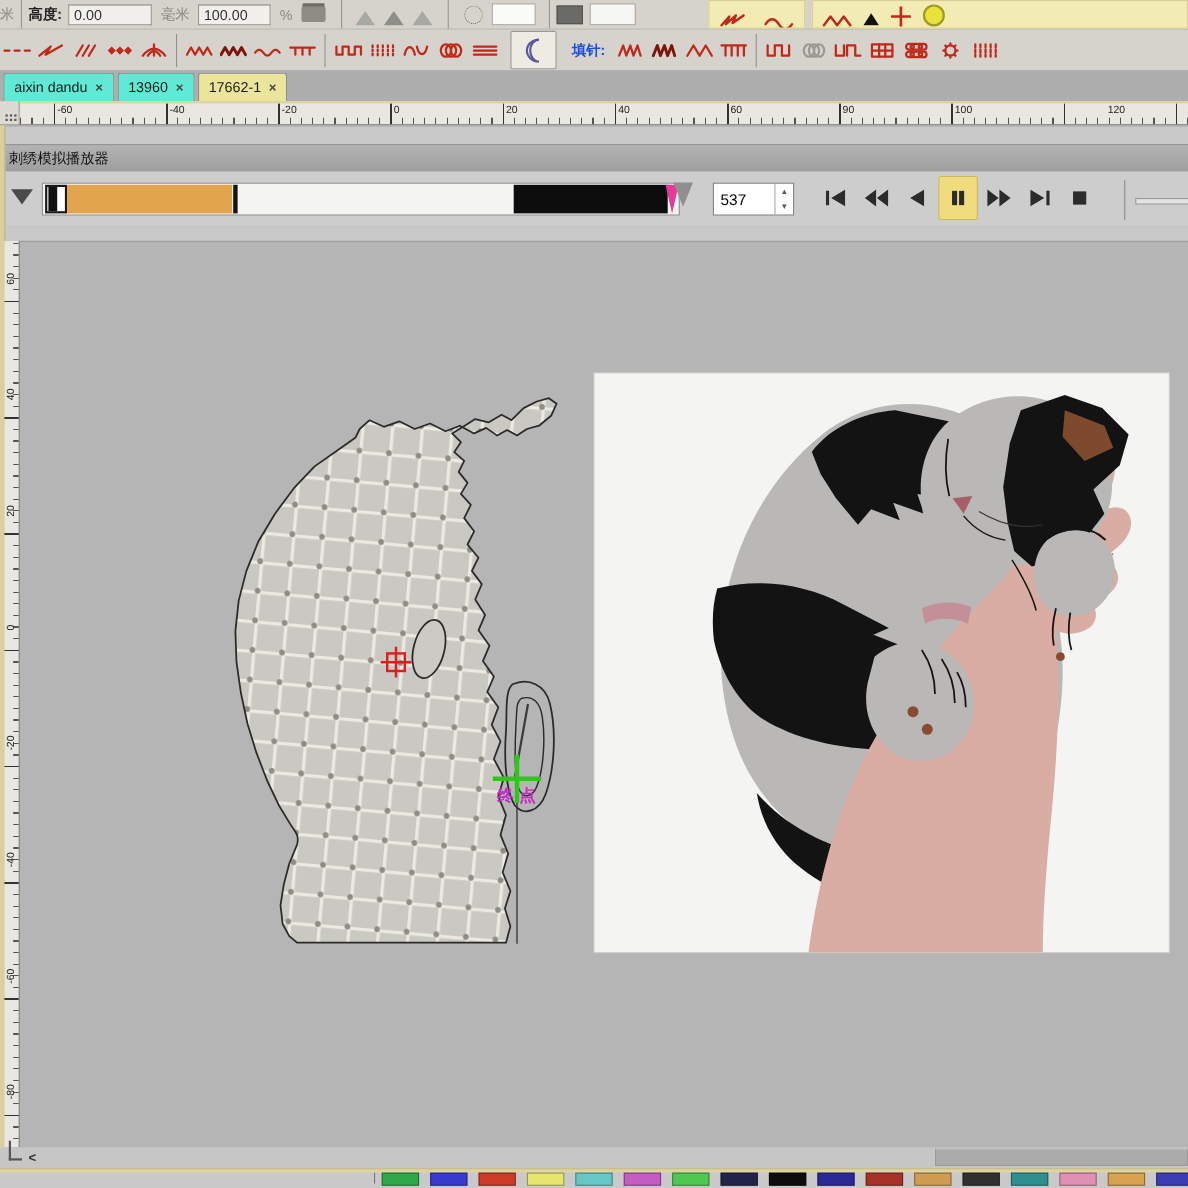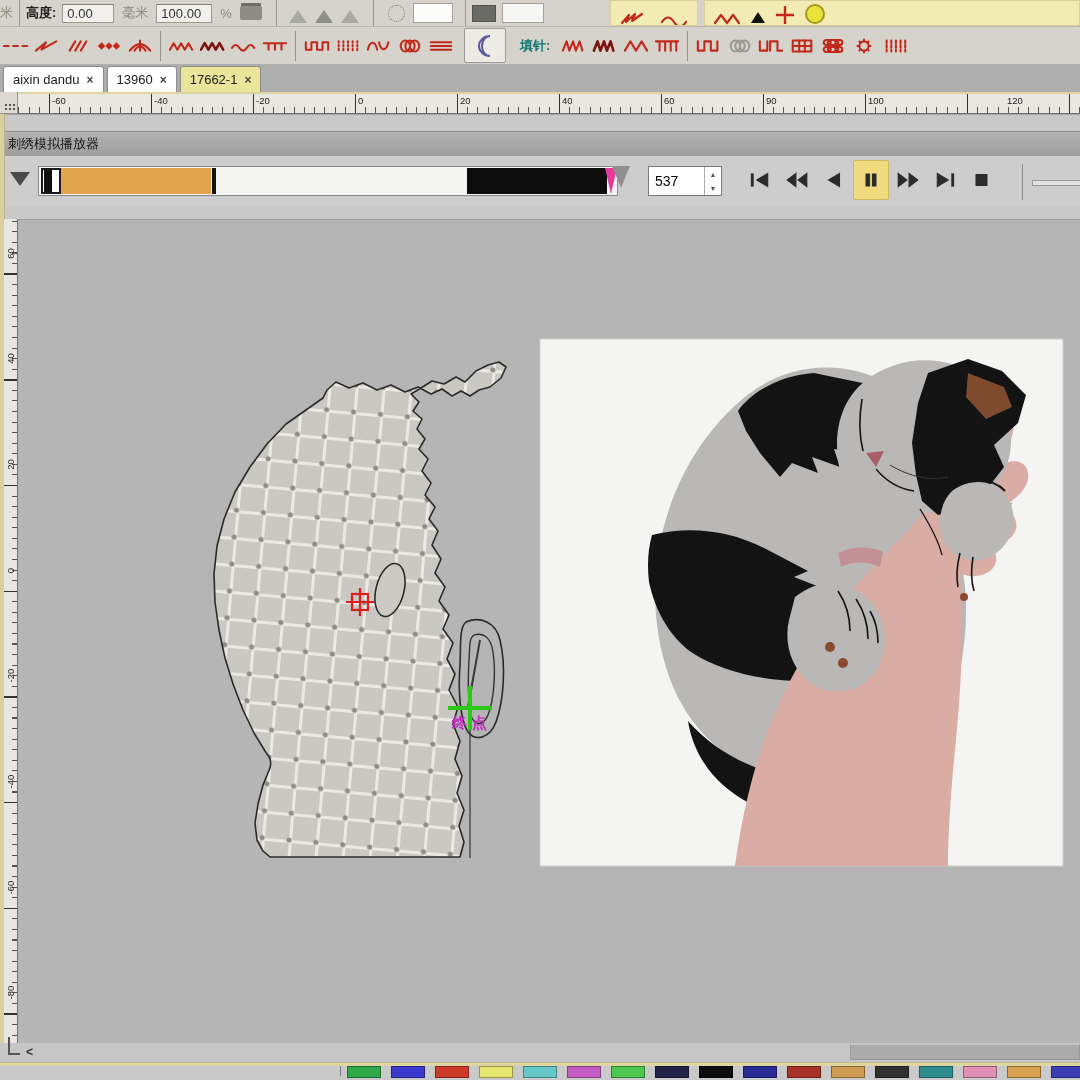--- a/index.html
+++ b/index.html
@@ -17,26 +17,26 @@
   .gtri{width:0;height:0;border-left:9px solid transparent;border-right:9px solid transparent;border-bottom:13px solid #a9a9a3}
   
   #row2{left:0;top:27px;width:1080px;height:37px;background:#d6d3cc;border-bottom:1px solid #a9a69f;
         display:flex;align-items:center}
   .ibox{width:31px;height:32px;display:flex;align-items:center;justify-content:center;flex:0 0 auto}
   .si path,.si circle,.si rect,.si ellipse{stroke:#c2281a;fill:none;stroke-width:2.2;stroke-linecap:round;stroke-linejoin:round}
   .si .fillred{fill:#c2281a;stroke:none}
   .si.dark path{stroke:#7e150d;stroke-width:2.8}
   .si.gray path,.si.gray ellipse{stroke:#9a9a94}
   .sdiv{width:1px;background:#94918a;height:30px;margin:0 5px;flex:0 0 auto}
-  #fill-label{font-weight:bold;font-size:13px;margin:0 8px 0 14px;color:#0f766e}
+  #fill-label{font-weight:bold;font-size:13px;margin:0 8px 0 14px;color:#1d4ed8}
   #moon-btn{width:40px;height:33px;background:#edebe4;border:1px solid #999;border-radius:2px;
             display:flex;align-items:center;justify-content:center;margin-left:8px}
   
   #tabs{left:0;top:64px;width:1080px;height:28px;background:#aeaeae;display:flex;align-items:flex-end;padding-left:3px;box-sizing:border-box}
-  .tab{height:25px;display:flex;align-items:center;padding:0 9px;background:#ffffff;border:1px solid #8f8f8a;
+  .tab{height:25px;display:flex;align-items:center;padding:0 9px;background:#5eead4;border:1px solid #8f8f8a;
        border-bottom:none;border-radius:3px 3px 0 0;margin-right:3px;font-size:13px;color:#1a1a1a;white-space:nowrap}
   .tab.active{background:#ebe59c}
   .tab .x{margin-left:7px;font-size:12px;color:#444;font-weight:bold}
   
   #hruler-corner{left:0;top:92px;width:18px;height:22px;background:#dcdad3;border-right:1px solid #96938c;border-bottom:1px solid #96938c;box-sizing:border-box}
   #hruler-corner i{position:absolute;left:5px;top:12px;width:2px;height:2px;background:#555;
      box-shadow:4px 0 #555,8px 0 #555,0 4px #555,4px 4px #555,8px 4px #555}
   #hruler{left:18px;top:92px;width:1062px;height:22px;background:#e9e7e1;border-top:2px solid #ddd3a0;border-bottom:1px solid #6f6f6a;box-sizing:border-box;
      background-image:
        repeating-linear-gradient(to right,transparent 0 30.9px,#333 30.9px 32.4px,transparent 32.4px 102px),
@@ -89,23 +89,23 @@
   .swatch{width:34px;height:12px;margin-right:10px;border:1px solid rgba(0,0,0,.35);box-sizing:border-box;flex:0 0 auto}
   .cjk{font-family:"Liberation Sans",sans-serif}
 </style>
 </head>
 <body>
 
 <div id="row1" class="abs">
   <span class="dimlab cjk">米</span>
   <span class="vdiv"></span>
   <b class="cjk" style="margin-right:6px">高度:</b>
-  <input class="fld" style="width: 52px;" value="0.00">
+  <input class="fld" style="width: 76px;" value="0.00">
   <span class="dimlab cjk" style="margin:0 8px">毫米</span>
-  <input class="fld" style="width: 56px;" value="100.00">
+  <input class="fld" style="width: 66px;" value="100.00">
   <span class="dimlab" style="margin:0 8px">%</span>
   <span style="display:inline-block;width:22px;height:14px;background:#8f8c85;border-radius:2px;box-shadow:0 -4px 0 -1px #6f6c65"></span>
   <span class="vdiv" style="margin-left:14px"></span>
   <span class="gtri" style="margin:6px 8px 0 6px"></span>
   <span class="gtri" style="margin:6px 8px 0 0;border-bottom-color:#8f8f89"></span>
   <span class="gtri" style="margin:6px 8px 0 0"></span>
   <span class="vdiv"></span>
   <span style="width:15px;height:15px;border:1px dotted #777;border-radius:50%;margin:0 8px"></span>
   <span style="width:38px;height:18px;background:#fbfbfa;border:1px solid #a5a29b"></span>
   <span class="vdiv" style="margin-left:12px"></span>

